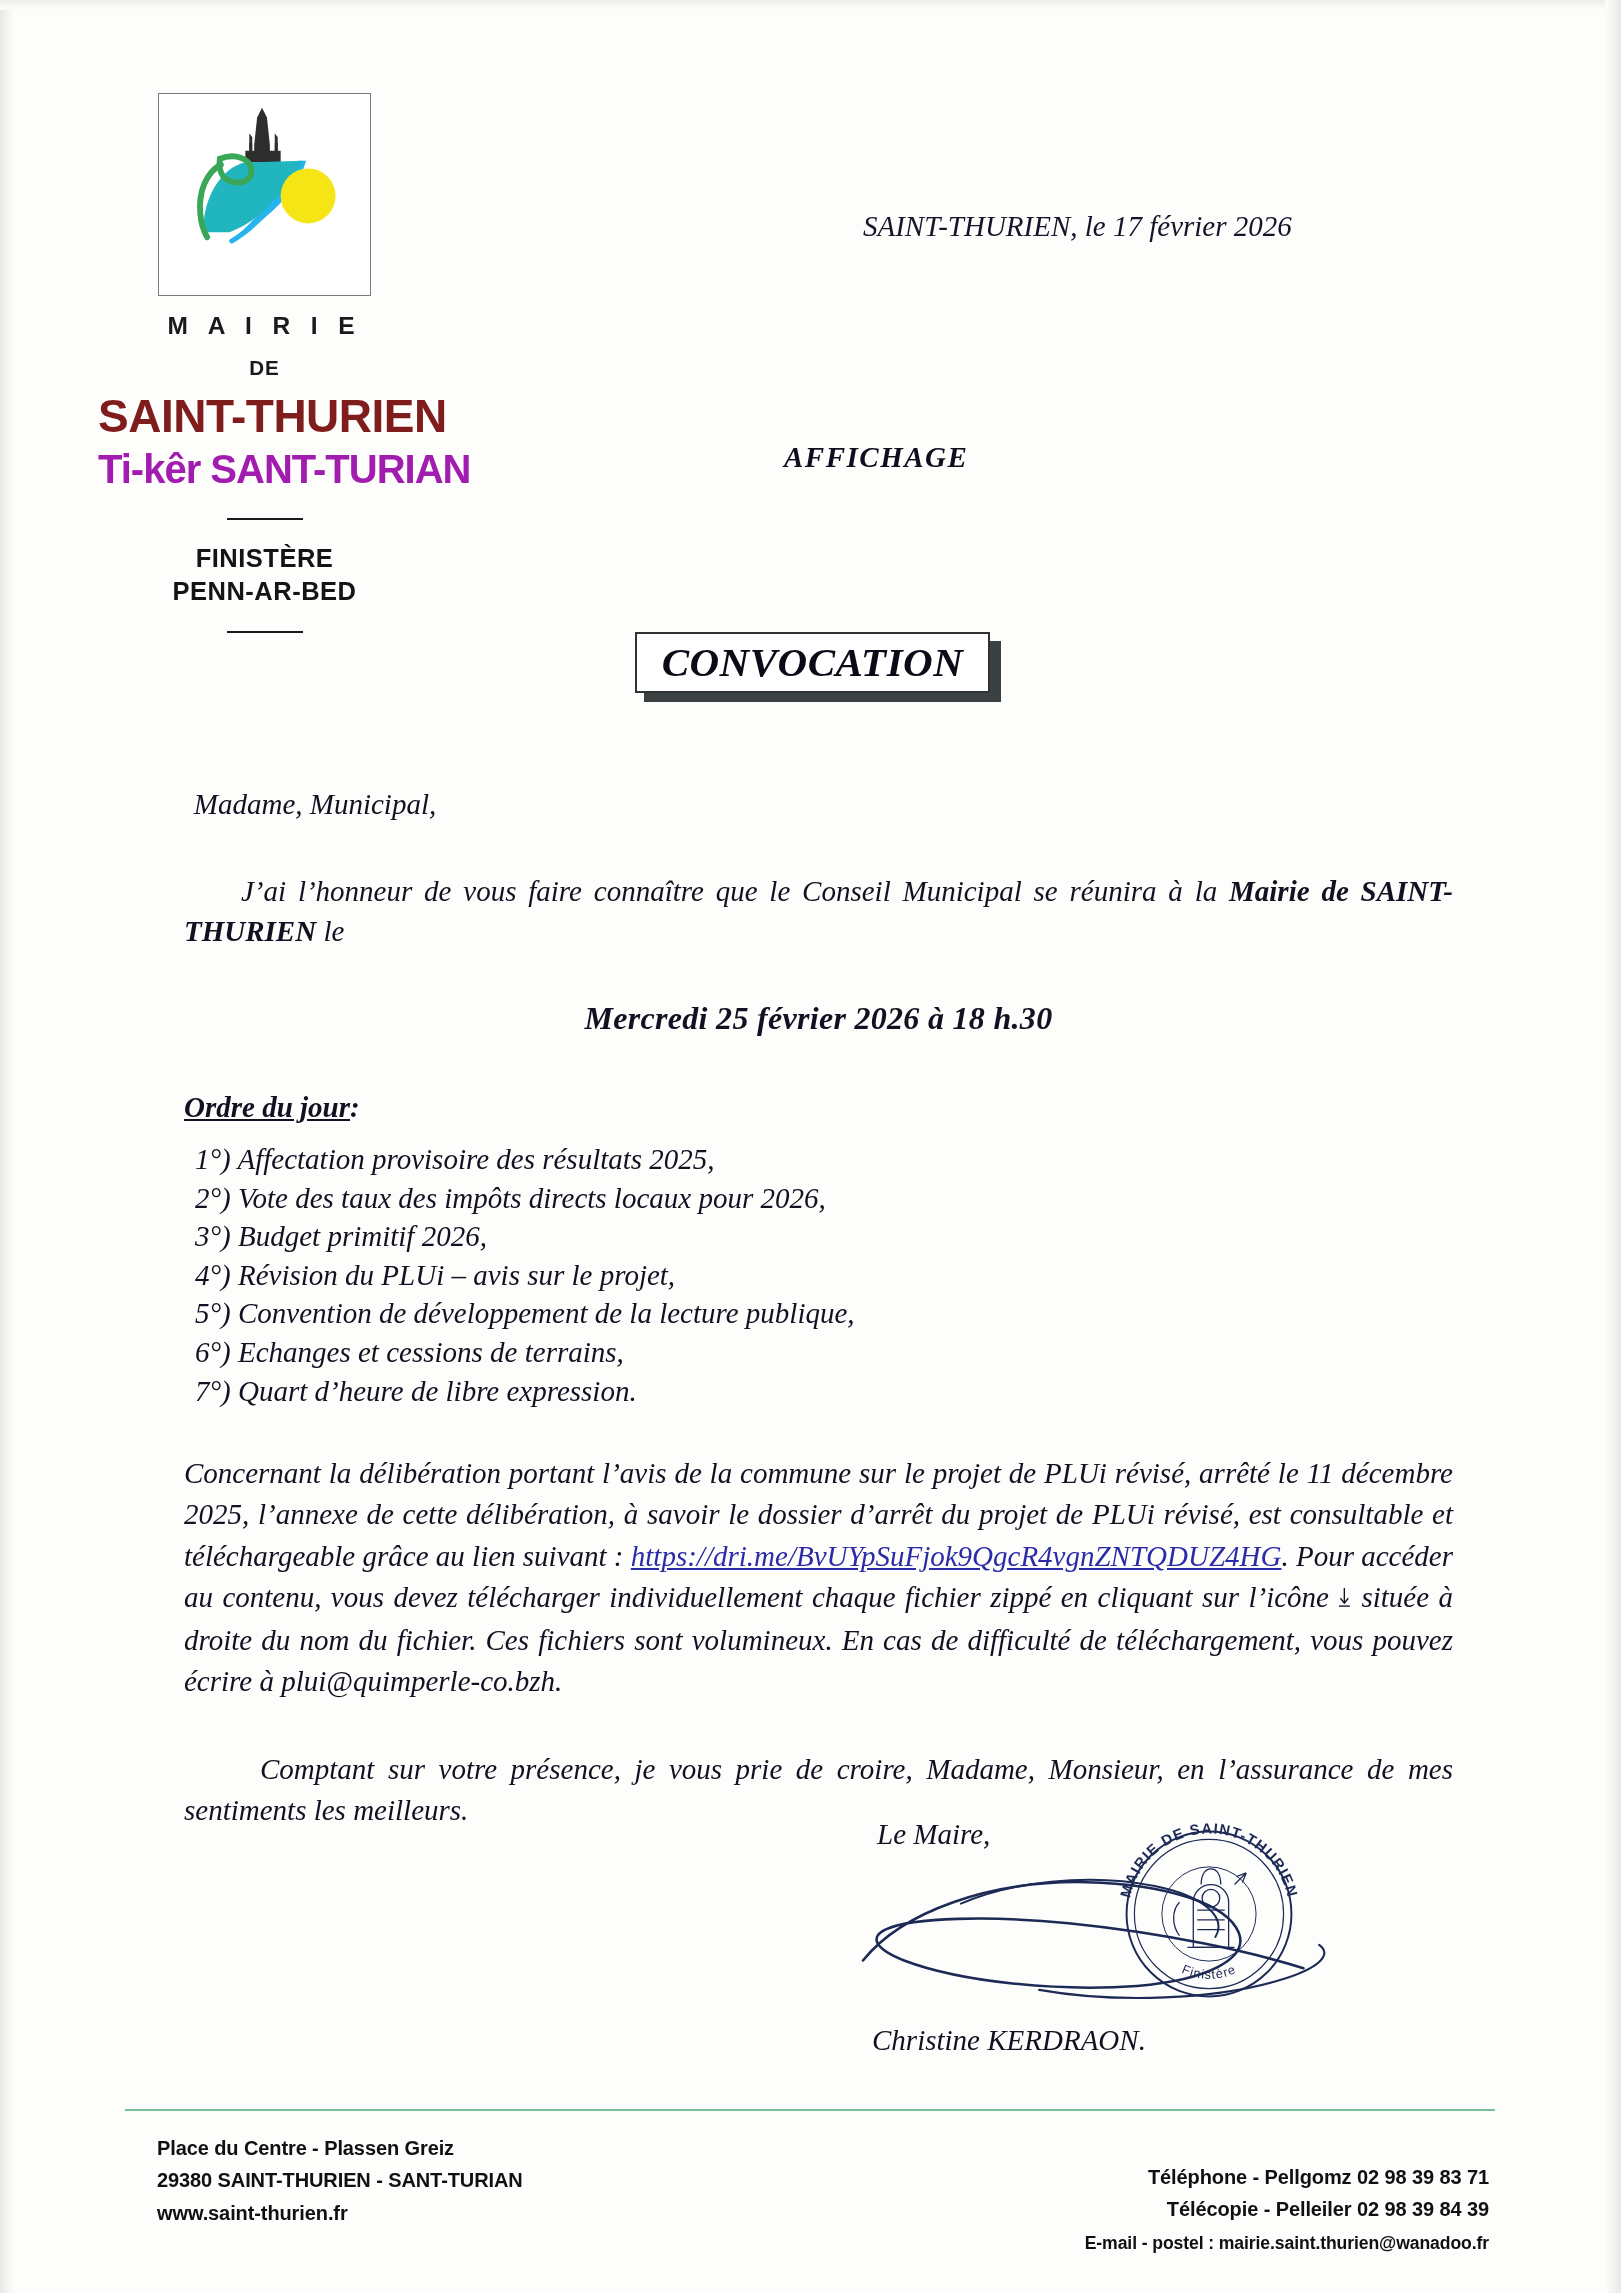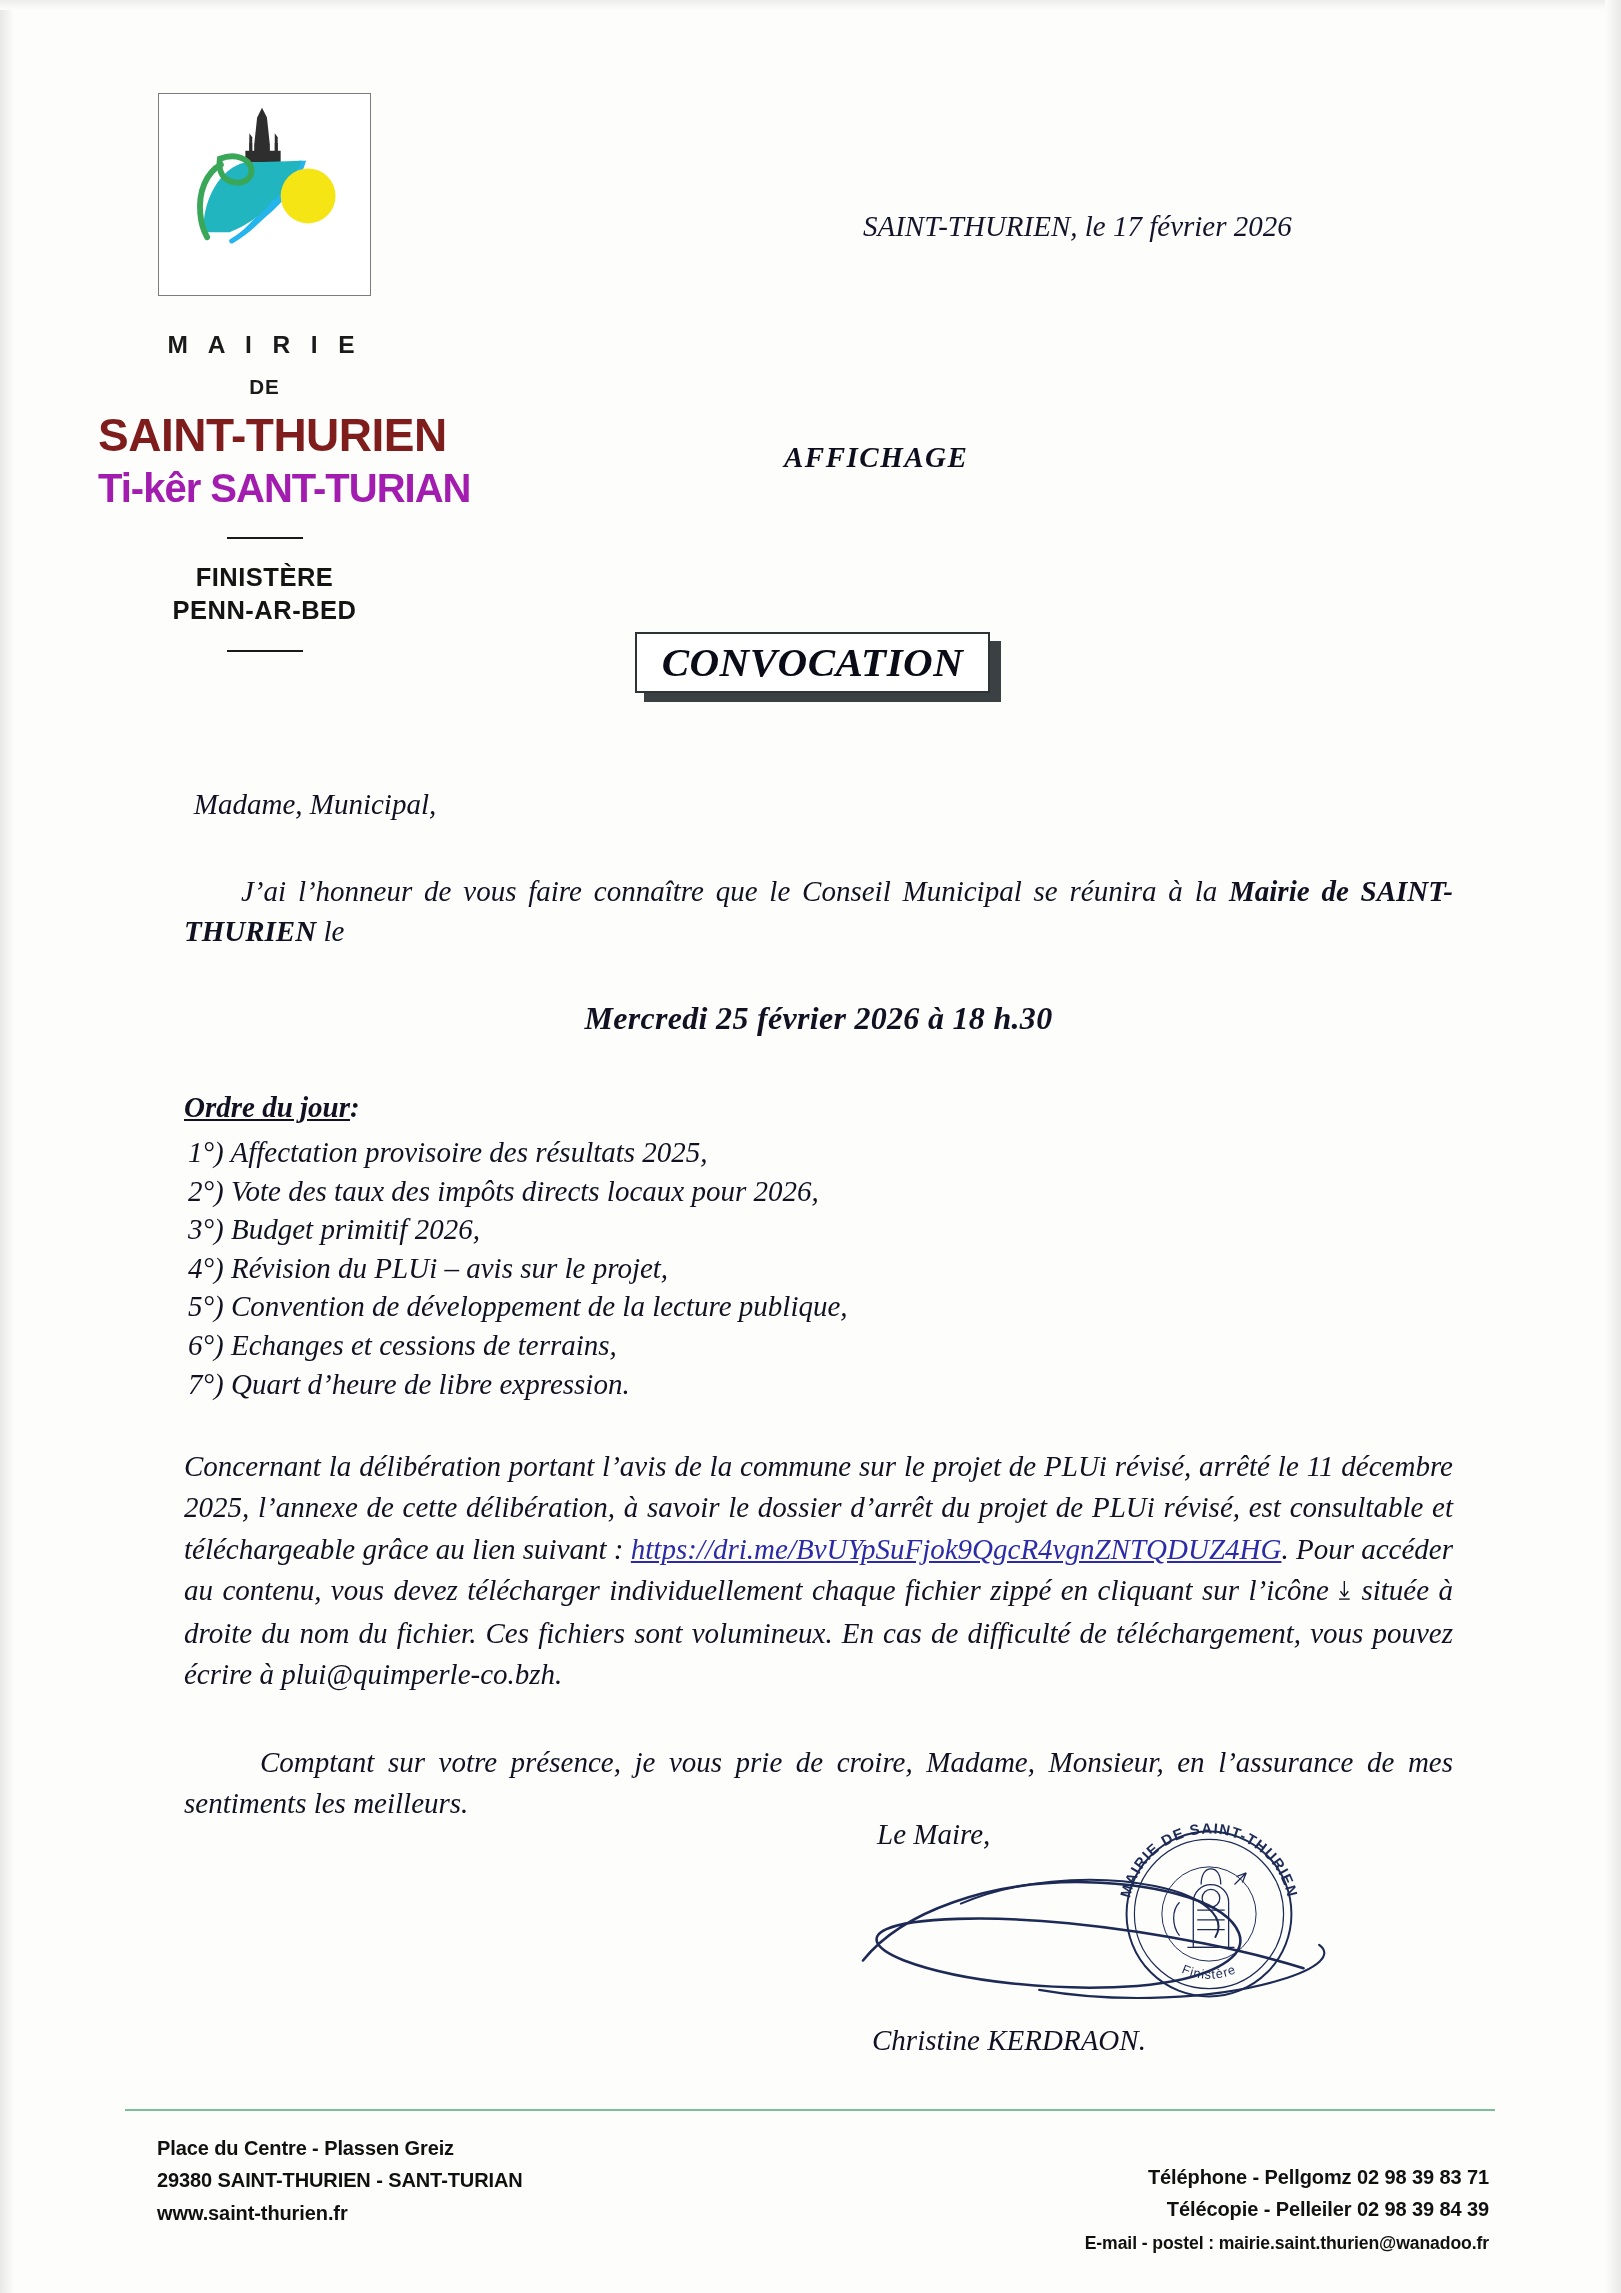--- a/index.html
+++ b/index.html
@@ -54,21 +54,21 @@
     height: 201px;
     border: 1.5px solid #7c7c7c;
     margin: 0 auto;
     position: relative;
     background: #ffffff;
     overflow: hidden;
   }
   .logo-svg { display: block; }
 
   .lh-mairie {
-    margin-top: 35px;
+    margin-top: 16px;
     font-family: "Liberation Sans", sans-serif;
     font-weight: bold;
     font-size: 24.5px;
     letter-spacing: 6.9px;
     color: #1a1a1a;
   }
   .lh-de {
     margin-top: 15.7px;
     font-family: "Liberation Sans", sans-serif;
     font-weight: bold;
@@ -206,21 +206,21 @@
     margin: 47px 0 0 0;
   }
   .agenda-title {
     font-weight: bold;
     display: inline-block;
     margin-bottom: 2px;
     text-align: right;
   }
   .agenda-list {
     list-style: none;
-    margin: 4px;
+    margin: 11px;
     padding: 0;
   }
   .agenda-list li {
     margin: 0;
     line-height: 1.33;
     white-space: nowrap;
   }
 
   .plui-para {
     margin: 43px 0 0 0;

